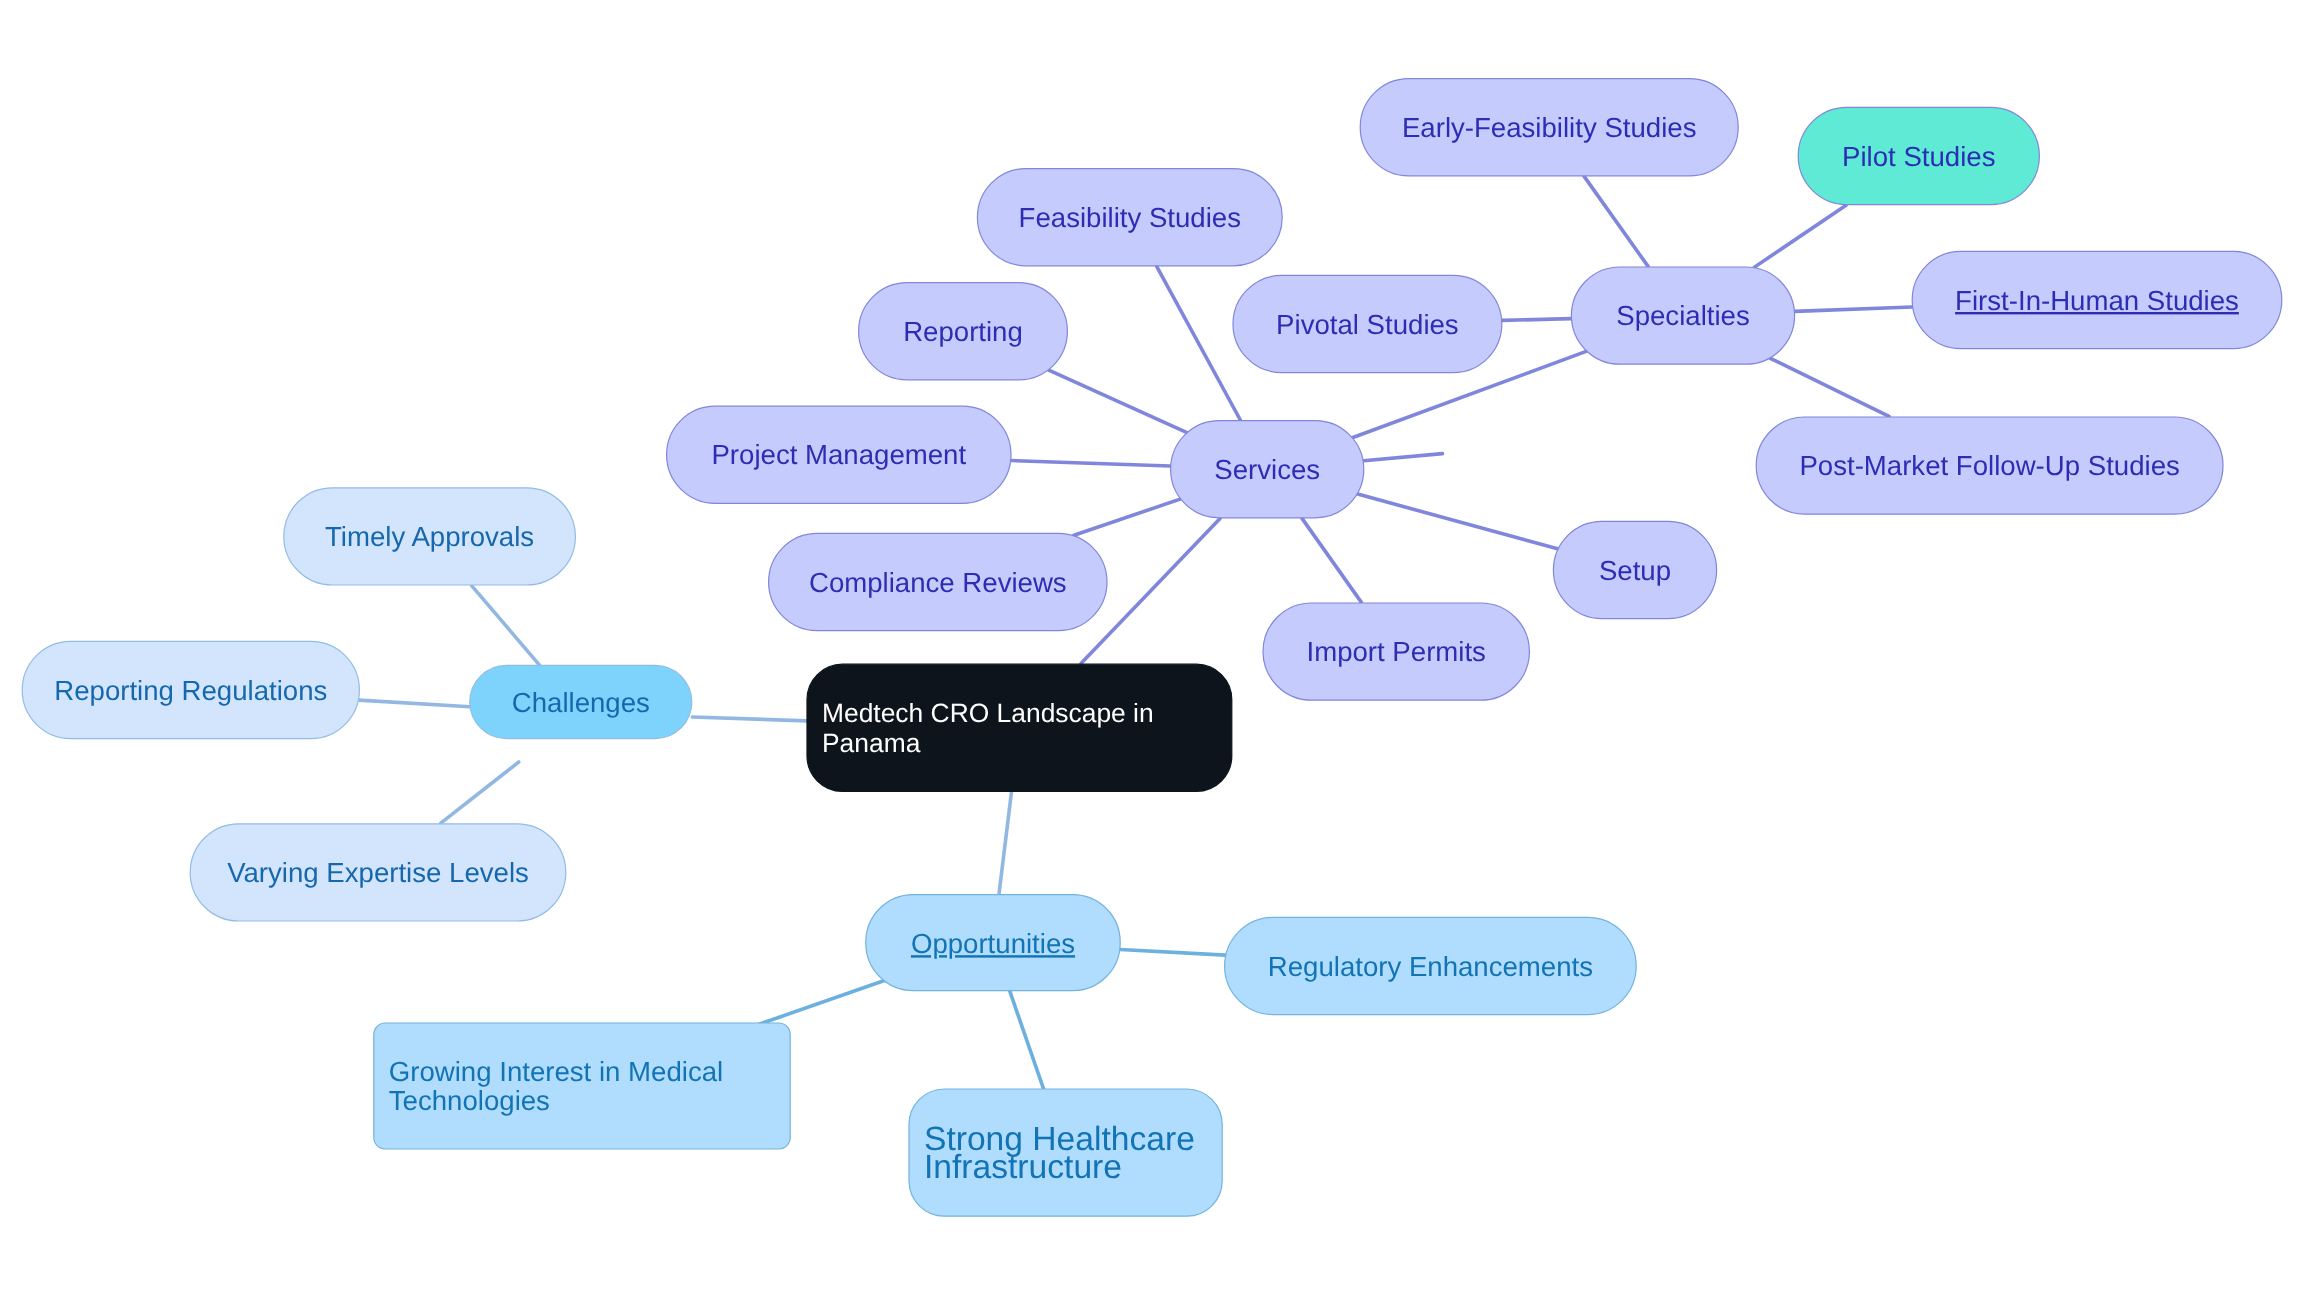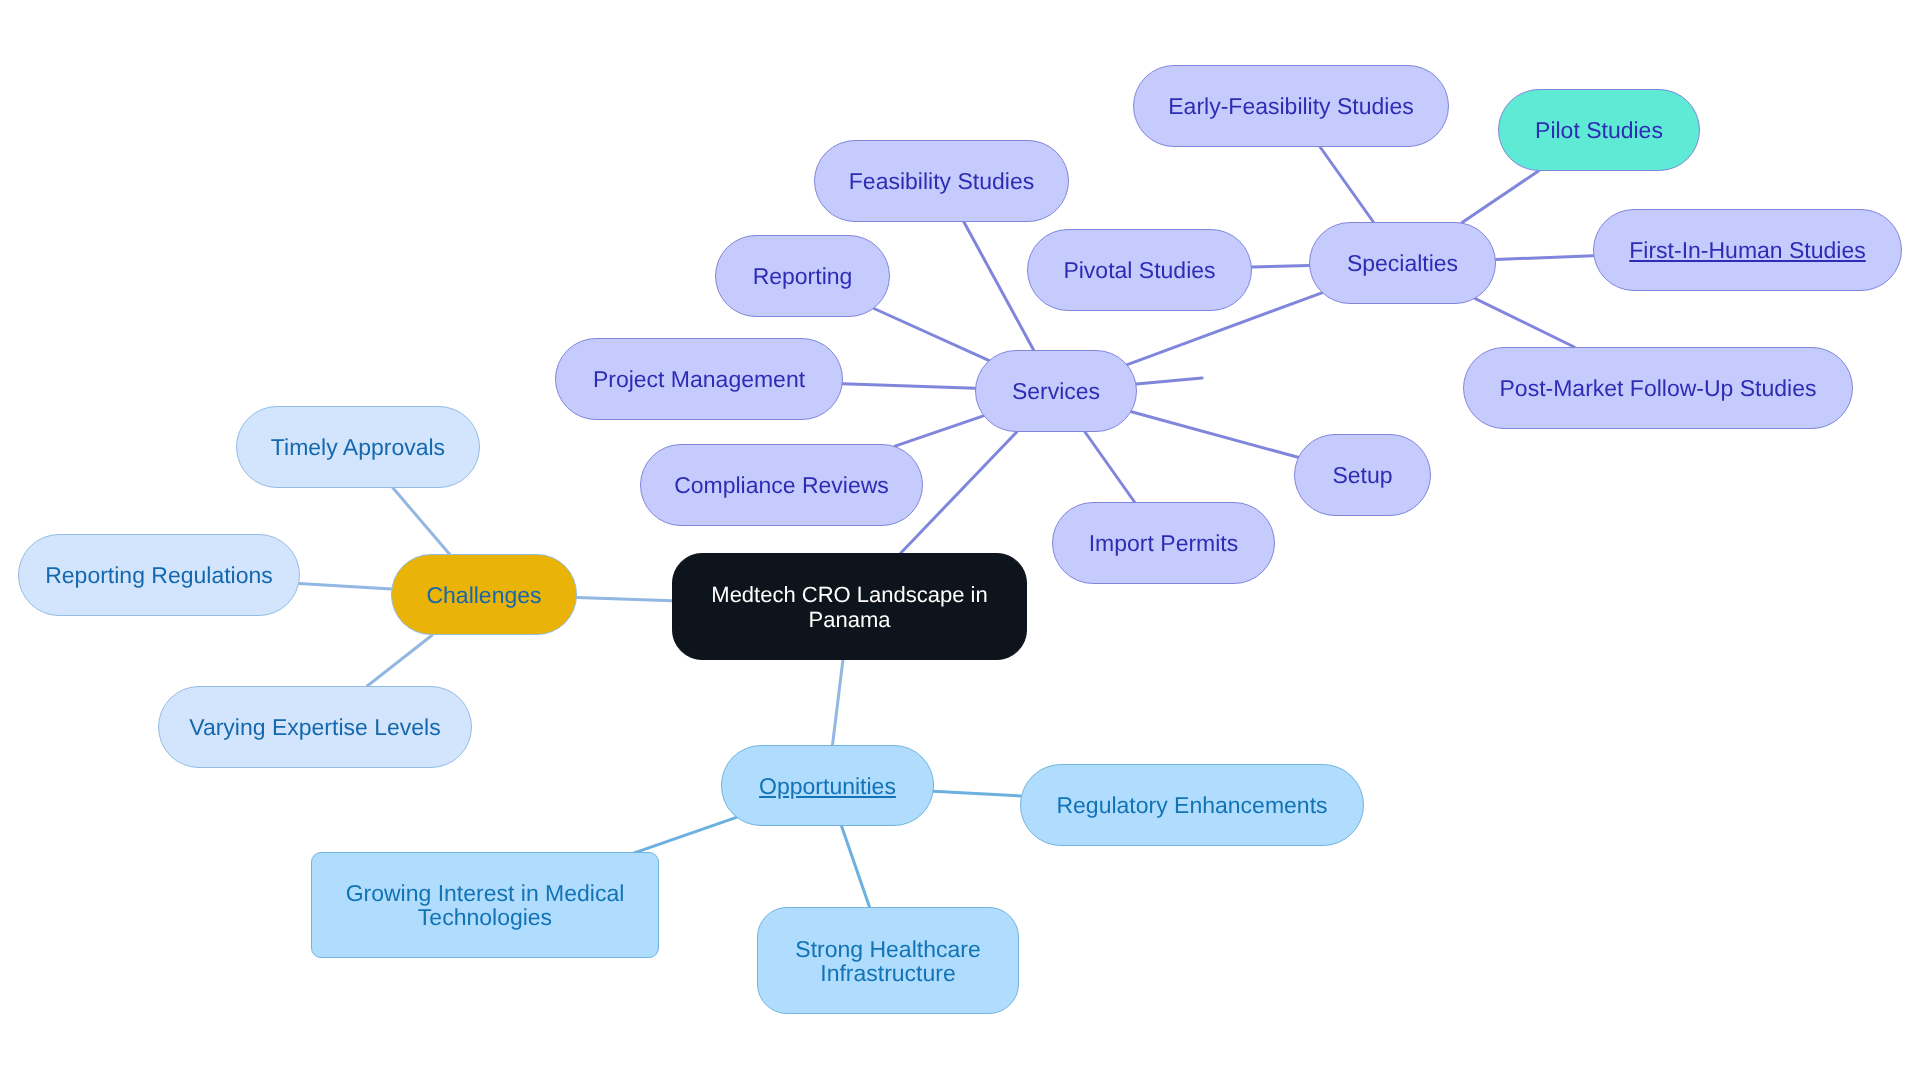--- a/index.html
+++ b/index.html
@@ -5,21 +5,21 @@
 <style>
   html,body{margin:0;padding:0;}
   body{width:1920px;height:1083px;background:#ffffff;overflow:hidden;
        font-family:"Liberation Sans",sans-serif;
        -webkit-font-smoothing:antialiased;
        text-rendering:geometricPrecision;}
   #canvas{position:relative;width:1920px;height:1083px;background:#ffffff;}
   #edge-layer{position:absolute;left:0;top:0;width:1920px;height:1083px;}
   #node-layer{position:absolute;left:0;top:0;width:1920px;height:1083px;}
   .node{position:absolute;box-sizing:border-box;display:flex;align-items:center;
-        justify-content:center;text-align:center;border-style:solid;border-width:1px;}
+        justify-content:center;border-style:solid;border-width:1px;}
   .node-label{display:block;padding:0 12px;white-space:pre-line;transform:translateZ(0);}
   .edge{fill:none;stroke-linecap:round;}
 </style>
 </head>
 <body>
 
 <div id="canvas">
 
   <svg id="edge-layer" viewBox="0 0 1920 1083" width="1920" height="1083">
     <line class="edge" x1="672.3" y1="600.7" x2="576.9" y2="597.5" stroke="#92B7E3" stroke-width="3"></line>
@@ -43,21 +43,21 @@
     <line class="edge" x1="1373.4" y1="222.0" x2="1320.1" y2="147.0" stroke="#8086DB" stroke-width="3"></line>
     <line class="edge" x1="1462.1" y1="222.6" x2="1538.4" y2="171.0" stroke="#8086DB" stroke-width="3"></line>
     <line class="edge" x1="1495.8" y1="259.5" x2="1593.4" y2="255.8" stroke="#8086DB" stroke-width="3"></line>
     <line class="edge" x1="1475.3" y1="298.6" x2="1574.2" y2="347.0" stroke="#8086DB" stroke-width="3"></line>
   </svg>
 
   <div id="node-layer">
     <div class="node" style="left: 672px; top: 553px; width: 355px; height: 107px; border-radius: 30px; background: rgb(13, 20, 27); border-color: rgb(13, 20, 27); color: rgb(255, 255, 255);">
       <span class="node-label" style="font-size: 22px; line-height: 25px;">Medtech CRO Landscape in Panama</span>
     </div>
-    <div class="node" style="left: 391px; top: 554px; width: 186px; height: 81px; border-radius: 40px; background: #eab308; border-color: rgb(147, 188, 229); color: rgb(22, 104, 174);">
+    <div class="node" style="left: 391px; top: 554px; width: 186px; height: 62px; border-radius: 40px; background: #7dd3fc; border-color: rgb(147, 188, 229); color: rgb(22, 104, 174);">
       <span class="node-label" style="font-size: 23px; line-height: 24px;">Challenges</span>
     </div>
     <div class="node" style="left: 236px; top: 406px; width: 244px; height: 82px; border-radius: 41px; background: rgb(210, 229, 252); border-color: rgb(147, 188, 229); color: rgb(22, 104, 174);">
       <span class="node-label" style="font-size: 23px; line-height: 24px;">Timely Approvals</span>
     </div>
     <div class="node" style="left: 18px; top: 534px; width: 282px; height: 82px; border-radius: 41px; background: rgb(210, 229, 252); border-color: rgb(147, 188, 229); color: rgb(22, 104, 174);">
       <span class="node-label" style="font-size: 23px; line-height: 24px;">Reporting Regulations</span>
     </div>
     <div class="node" style="left: 158px; top: 686px; width: 314px; height: 82px; border-radius: 41px; background: rgb(210, 229, 252); border-color: rgb(147, 188, 229); color: rgb(22, 104, 174);">
       <span class="node-label" style="font-size: 23px; line-height: 24px;">Varying Expertise Levels</span>
@@ -65,21 +65,21 @@
     <div class="node" style="left: 721px; top: 745px; width: 213px; height: 81px; border-radius: 40px; background: rgb(176, 220, 254); border-color: rgb(114, 180, 221); color: rgb(18, 115, 181);">
       <span class="node-label" style="font-size: 23px; line-height: 24px; text-decoration: underline;">Opportunities</span>
     </div>
     <div class="node" style="left: 1020px; top: 764px; width: 344px; height: 82px; border-radius: 41px; background: rgb(176, 220, 254); border-color: rgb(114, 180, 221); color: rgb(18, 115, 181);">
       <span class="node-label" style="font-size: 23px; line-height: 24px;">Regulatory Enhancements</span>
     </div>
     <div class="node" style="left: 311px; top: 852px; width: 348px; height: 106px; border-radius: 10px; background: rgb(176, 220, 254); border-color: rgb(114, 180, 221); color: rgb(18, 115, 181);">
       <span class="node-label" style="font-size: 23px; line-height: 24px;">Growing Interest in Medical Technologies</span>
     </div>
     <div class="node" style="left: 757px; top: 907px; width: 262px; height: 107px; border-radius: 30px; background: rgb(176, 220, 254); border-color: rgb(114, 180, 221); color: rgb(18, 115, 181);">
-      <span class="node-label" style="font-size: 23px; line-height: 24px;">Strong Healthcare Infrastructure</span>
+      <span class="node-label" style="font-size: 28px; line-height: 24px;">Strong Healthcare Infrastructure</span>
     </div>
     <div class="node" style="left: 975px; top: 350px; width: 162px; height: 82px; border-radius: 41px; background: rgb(198, 203, 253); border-color: rgb(128, 134, 219); color: rgb(45, 45, 180);">
       <span class="node-label" style="font-size: 23px; line-height: 24px;">Services</span>
     </div>
     <div class="node" style="left: 814px; top: 140px; width: 255px; height: 82px; border-radius: 41px; background: rgb(198, 203, 253); border-color: rgb(128, 134, 219); color: rgb(45, 45, 180);">
       <span class="node-label" style="font-size: 23px; line-height: 24px;">Feasibility Studies</span>
     </div>
     <div class="node" style="left: 715px; top: 235px; width: 175px; height: 82px; border-radius: 41px; background: rgb(198, 203, 253); border-color: rgb(128, 134, 219); color: rgb(45, 45, 180);">
       <span class="node-label" style="font-size: 23px; line-height: 24px;">Reporting</span>
     </div>

